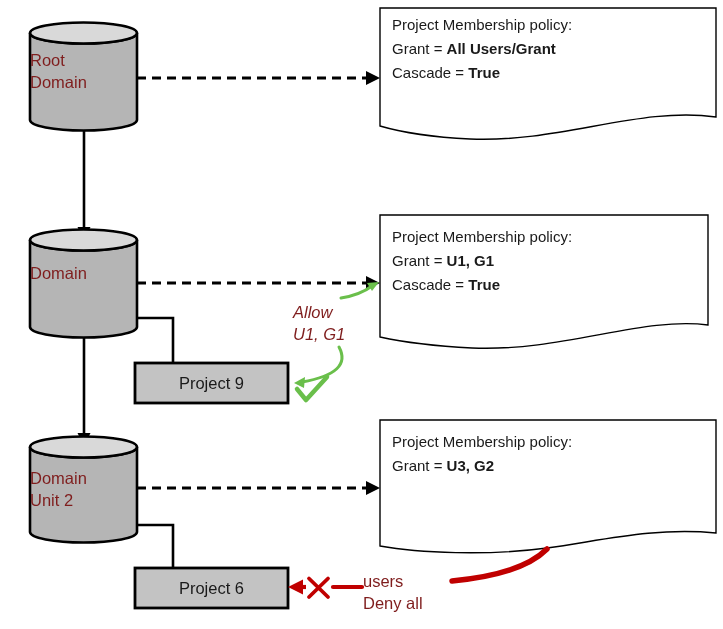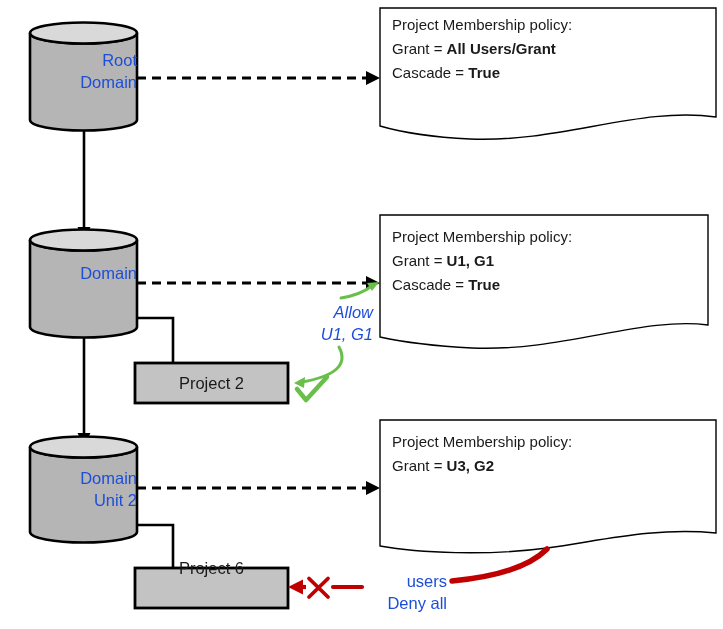--- a/index.html
+++ b/index.html
@@ -1,21 +1,21 @@
 <!DOCTYPE html>
 <html><head>
 <meta charset="utf-8">
 <style>
   html,body{margin:0;padding:0;background:#ffffff;}
   .canvas{
     position:relative;width:723px;height:629px;background:#ffffff;
     font-family:"Liberation Sans",sans-serif;color:#1a1a1a;overflow:hidden;
   }
   .canvas svg{position:absolute;left:0;top:0;}
-  .lbl{position:absolute;font-size:16.5px;line-height:22px;text-align:right;color:#1d4ed8;}
+  .lbl{position:absolute;font-size:16.5px;line-height:22px;text-align:left;color:#7f1d1d;}
   .doc-text{position:absolute;font-size:15px;line-height:24px;text-align:left;color:#1a1a1a;width:318px;}
   .doc-text b{font-weight:700;}
   .boxlbl{position:absolute;display:flex;align-items:center;justify-content:center;
     font-size:16.5px;color:#1a1a1a;}
 </style>
 </head>
 <body>
 
 <div class="canvas">
 
@@ -89,22 +89,22 @@
     <div>Root</div>
     <div>Domain</div>
   </div>
   <div class="lbl" style="left:30px;top:262px;width:107px;">
     <div>Domain</div>
   </div>
   <div class="lbl" style="left:30px;top:467px;width:107px;">
     <div>Domain</div>
     <div>Unit 2</div>
   </div>
-  <div class="boxlbl" style="left:135px;top:363px;width:153px;height:40px;">Project 2</div>
-  <div class="boxlbl" style="left:135px;top:548px;width:153px;height:40px;">Project 6</div>
+  <div class="boxlbl" style="left:135px;top:363px;width:153px;height:40px;">Project 9</div>
+  <div class="boxlbl" style="left:135px;top:568px;width:153px;height:40px;">Project 6</div>
 
   <div class="doc-text" style="left:392px;top:13px;">
     <div>Project Membership policy:</div>
     <div><span>Grant = </span><b>All Users/Grant</b></div>
     <div><span>Cascade = </span><b>True</b></div>
   </div>
   <div class="doc-text" style="left:392px;top:225px;">
     <div>Project Membership policy:</div>
     <div><span>Grant = </span><b>U1, G1</b></div>
     <div><span>Cascade = </span><b>True</b></div>

